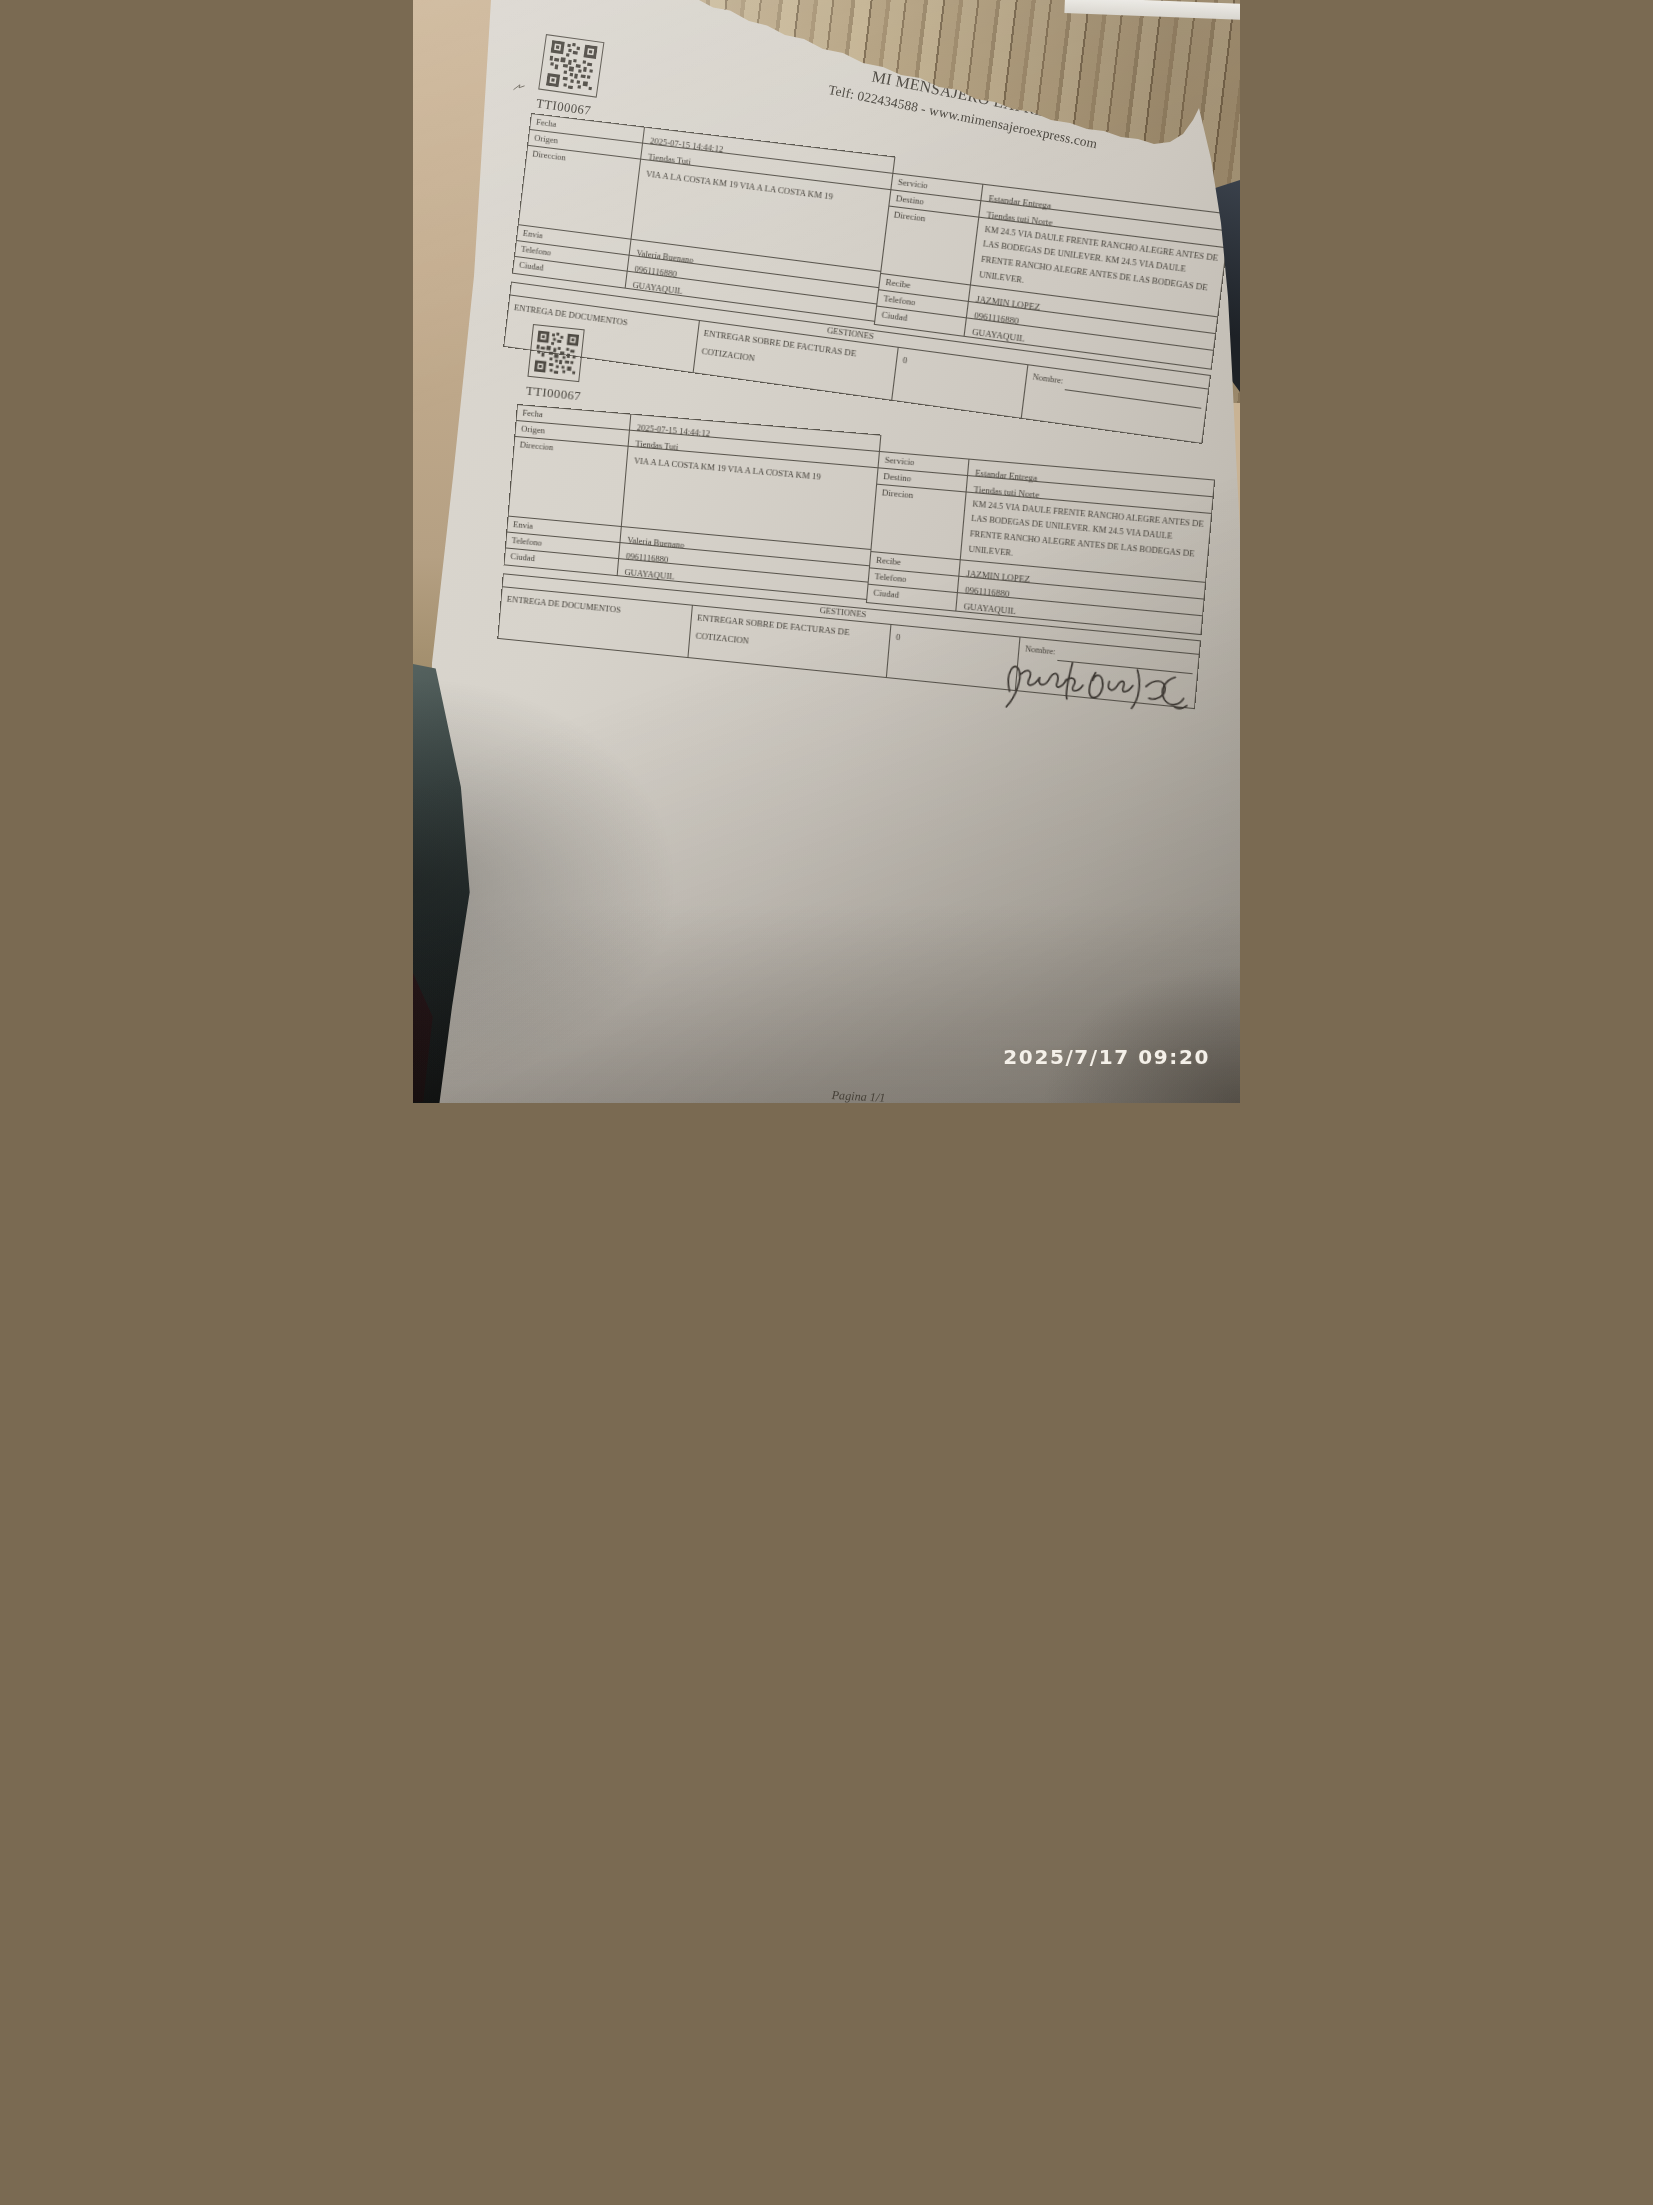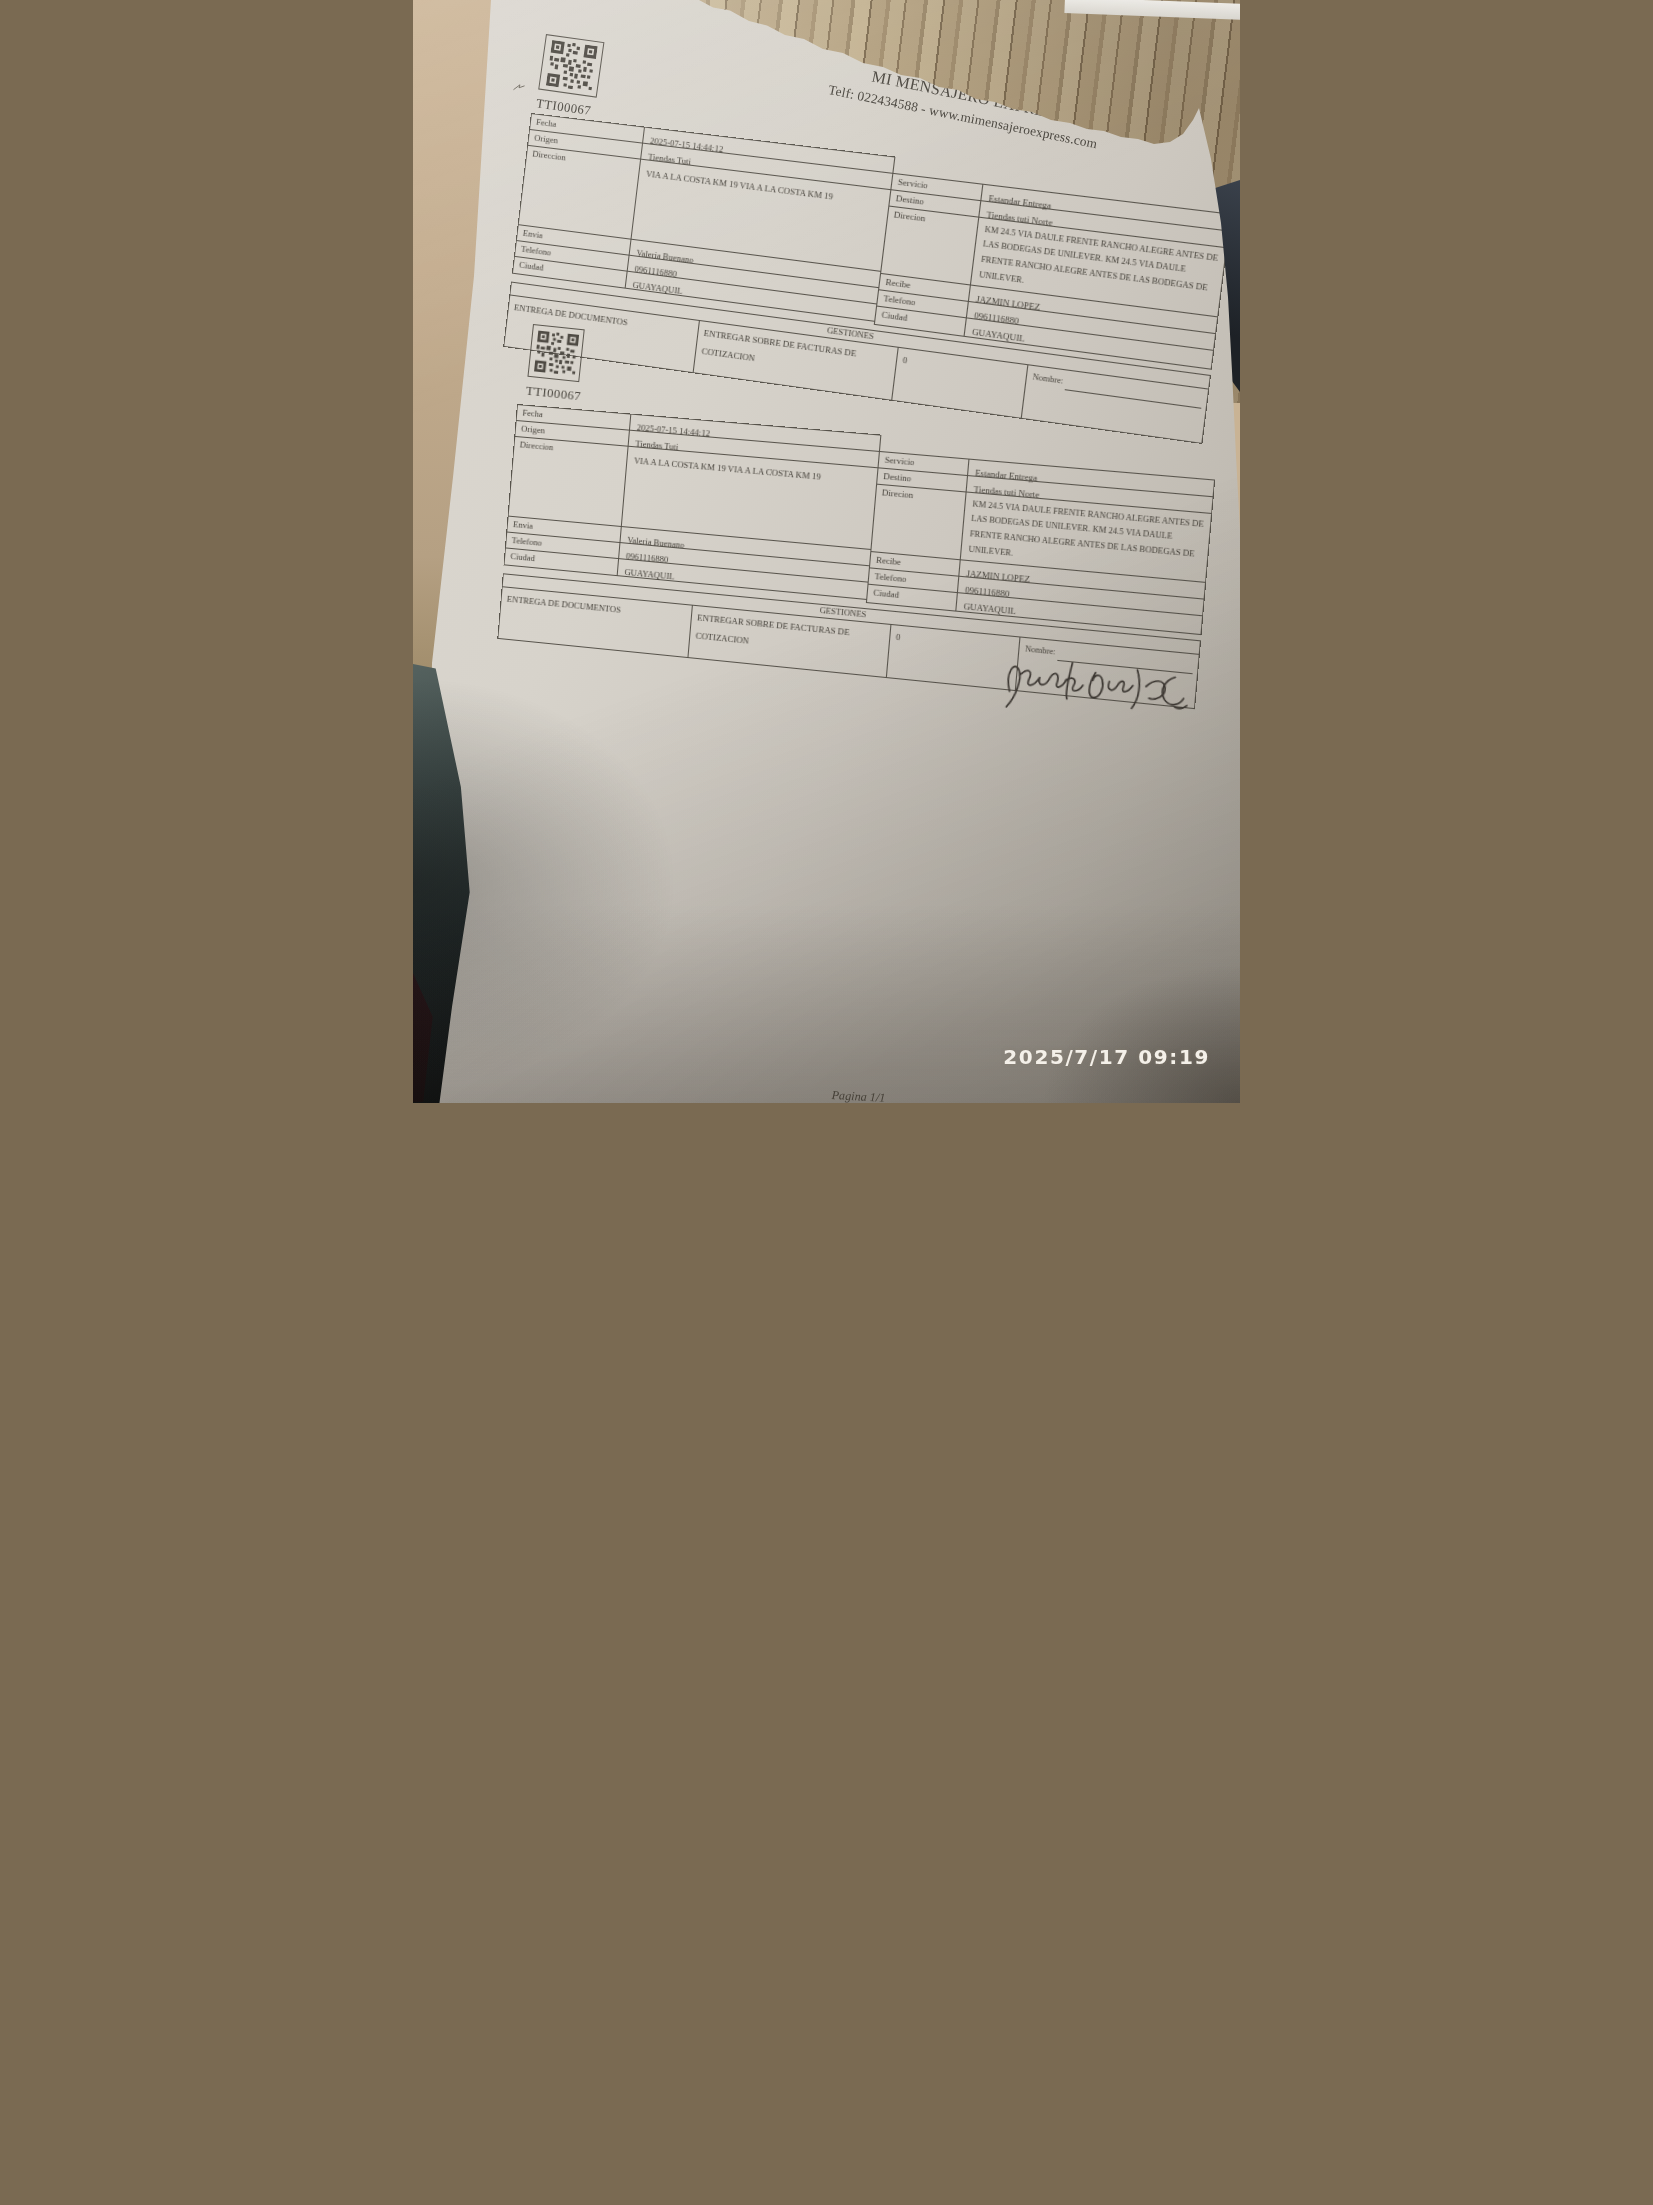--- a/index.html
+++ b/index.html
@@ -366,15 +366,15 @@
       </div>
     </div>
 
     <div class="blk pagina">Pagina 1/1</div>
   </div>
 
   <div class="knee"></div>
   <div class="knee-maroon"></div>
 
   <div class="vignette"></div>
-  <div class="timestamp">2025/7/17 09:19</div>
+  <div class="timestamp">2025/7/17 09:20</div>
 </div>
 
 
 </body></html>

